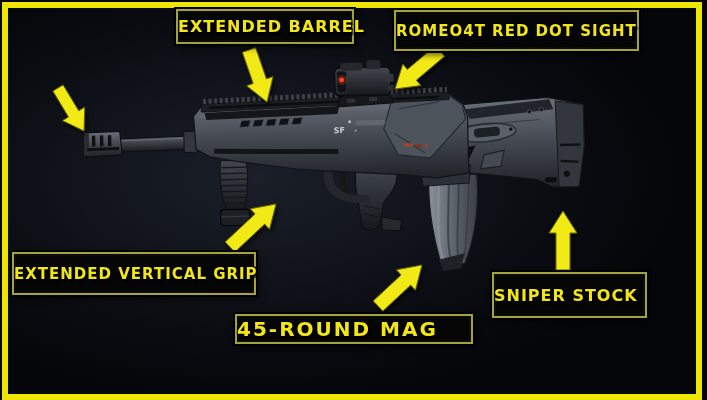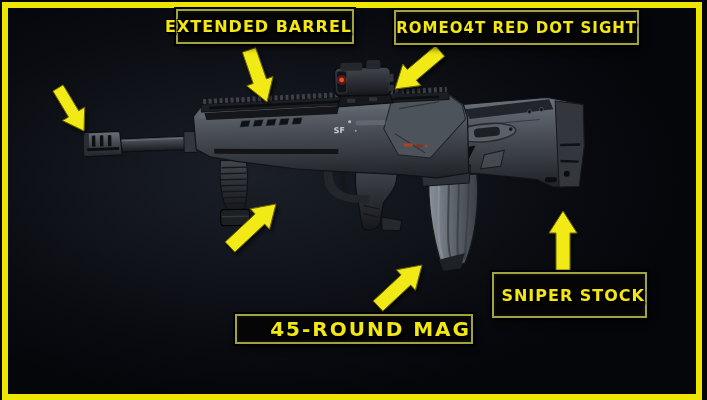--- a/index.html
+++ b/index.html
@@ -8,33 +8,33 @@
     background:#060608;
     font-family:"DejaVu Sans","Liberation Sans",sans-serif;
   }
   .canvas{
     position:absolute;left:2px;top:2px;width:700px;height:398px;
     box-sizing:border-box;border:6px solid #eee600;
     background:radial-gradient(ellipse 62% 58% at 36% 44%, #1a1f28 0%, #11141b 42%, #090b10 74%, #05060a 100%);
   }
   .overlay-svg{position:absolute;left:0;top:0;}
   .callout{
-    position:absolute;display:flex;align-items:center;justify-content:flex-end;
+    position:absolute;display:flex;align-items:center;justify-content:flex-start;
     box-sizing:border-box;background:#050505;
     border:2px solid #a2a240;
     box-shadow:0 0 0 2px #000, 3px 4px 6px rgba(0,0,0,.6), inset 0 0 0 2px #0b0b08;
     color:#f2e613;font-weight:bold;white-space:nowrap;z-index:5;
   }
   .callout span{
     letter-spacing:1px;
     text-shadow:-1px -1px 0 #000,1px -1px 0 #000,-1px 1px 0 #000,1px 1px 0 #000,2px 3px 2px rgba(0,0,0,.9);
   }
   #c-compensator{left:12px;top:52px;width:177px;height:36px;font-size:18px;}
   #c-barrel{left:176px;top:9px;width:178px;height:35px;font-size:16px;}
-  #c-romeo{left:394px;top:10px;width:245px;height:35px;font-size:15px;}
+  #c-romeo{left:394px;top:10px;width:245px;height:41px;font-size:15px;}
   #c-grip{left:12px;top:252px;width:244px;height:43px;font-size:15px;}
   #c-mag{left:235px;top:314px;width:238px;height:30px;font-size:20px;}
   #c-mag span{letter-spacing:2px;}
   #c-stock{left:492px;top:272px;width:155px;height:46px;font-size:16px;}
 </style>
 </head>
 <body>
 
 <div class="stage">
   <div class="canvas"></div>
@@ -181,19 +181,22 @@
       <polygon points="570,270 556,270 556,233 549,233 563,211 577,233 570,233"></polygon>
     </g>
   </svg>
 
   <div class="callout" id="c-barrel">
     <span>EXTENDED BARREL</span>
   </div>
   <div class="callout" id="c-romeo">
     <span>ROMEO4T RED DOT SIGHT</span>
   </div>
+  <div class="callout" id="c-grip">
+    <span>EXTENDED VERTICAL GRIP</span>
+  </div>
   <div class="callout" id="c-mag">
     <span>45-ROUND MAG</span>
   </div>
   <div class="callout" id="c-stock">
     <span>SNIPER STOCK</span>
   </div>
 </div>
 
 </body></html>

